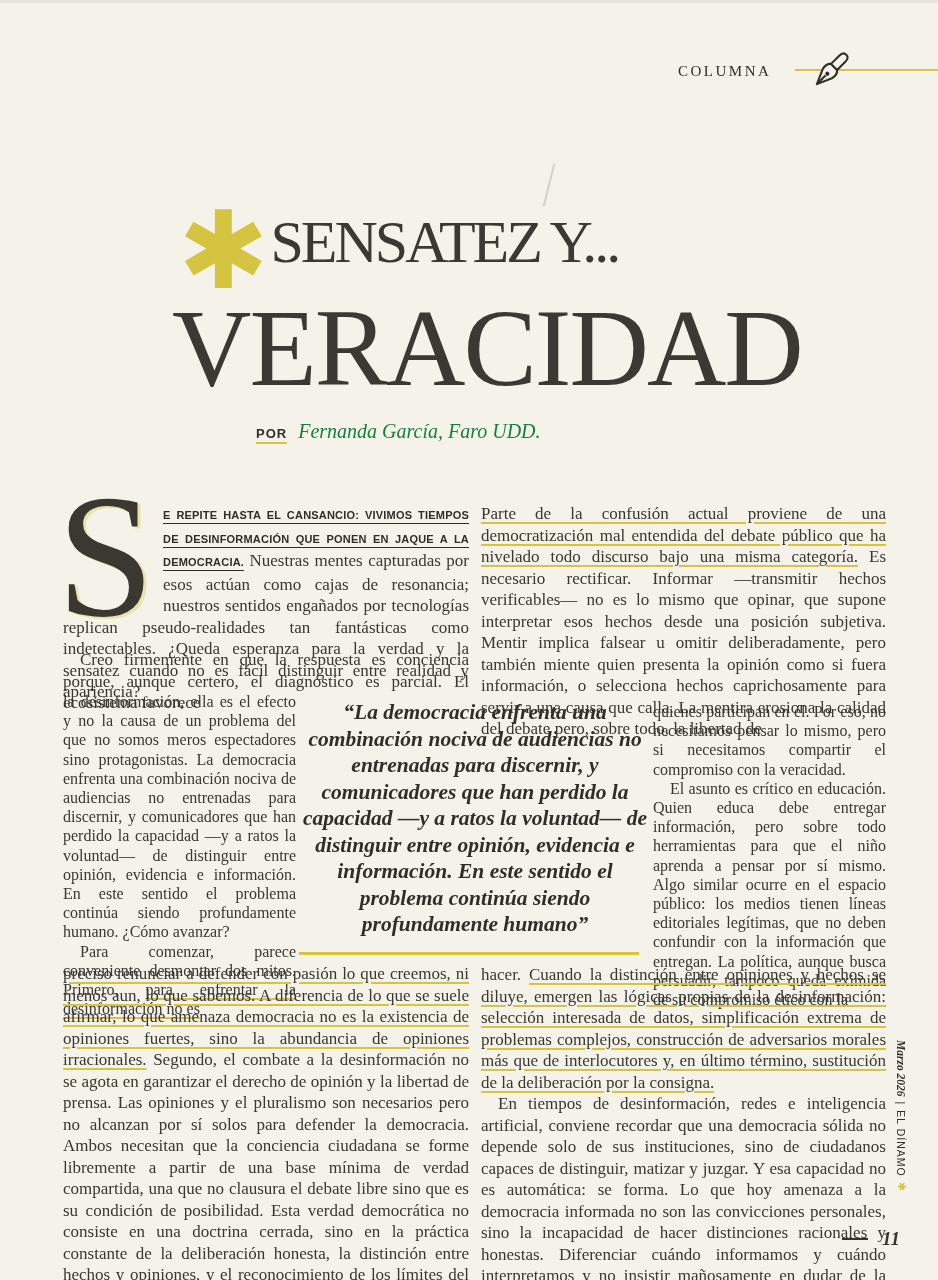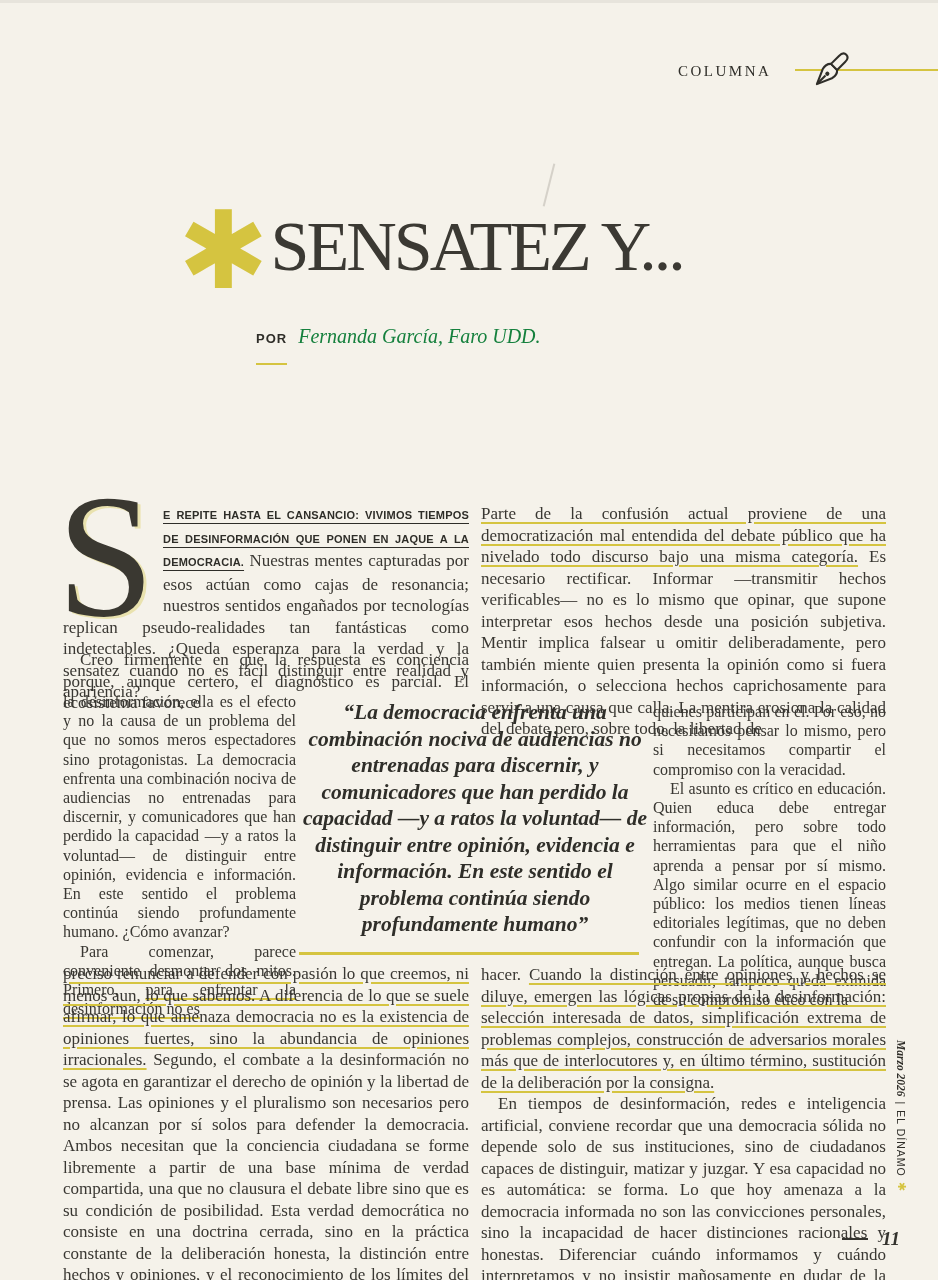--- a/index.html
+++ b/index.html
@@ -31,32 +31,32 @@
 
   
   .title-block{top:200px;left:178px;width:640px;}
   .title-row1{display:flex;align-items:flex-start;}
   .title-asterisk{
     font-family:"DejaVu Sans",sans-serif;
     font-size:108px;line-height:0.95;color:var(--accent);
     margin-right:2px;
   }
   .title-line1{
-    font-size:70px;line-height:0.95;letter-spacing:-3px;
+    font-size:60px;line-height:0.95;letter-spacing:-3px;
     color:#3b3933;font-weight:500;margin-top:14px;
   }
   .title-line2{
     font-size:110px;line-height:0.9;letter-spacing:-2px;
     color:#3b3933;font-weight:500;margin-top:-4px;margin-left:-6px;
   }
   .byline{margin-top:22px;margin-left:78px;font-size:20px;}
   .byline-prefix{
     font-family:"Liberation Sans",sans-serif;
     font-size:13px;letter-spacing:1px;font-weight:bold;
-    border-bottom:2px solid var(--accent);padding-bottom:17px;
+    border-bottom:2px solid var(--accent);padding-bottom:1px;
     margin-right:6px;color:#2f2e29;
   }
   .byline-author{font-style:italic;color:#15803d;}
 
   
   .col{
     font-size:17px;line-height:21.5px;text-align:justify;
     color:#393732;
   }
   .narrow{font-size:16px;line-height:19.2px;}
@@ -128,20 +128,21 @@
       </g>
     </svg>
   </span>
 </div>
 
 <div class="abs title-block">
   <div class="title-row1">
     <span class="title-asterisk">✱</span>
     <span class="title-line1">SENSATEZ Y...</span>
   </div>
+  <div class="title-line2">VERACIDAD</div>
   <div class="byline">
     <span class="byline-prefix">POR</span>
     <span class="byline-author">Fernanda García, Faro UDD.</span>
   </div>
 </div>
 
 <div class="abs scan-mark"></div>
 
 <div class="abs col" style="left:63px;top:503px;width:406px;">
   <span class="dropcap">

